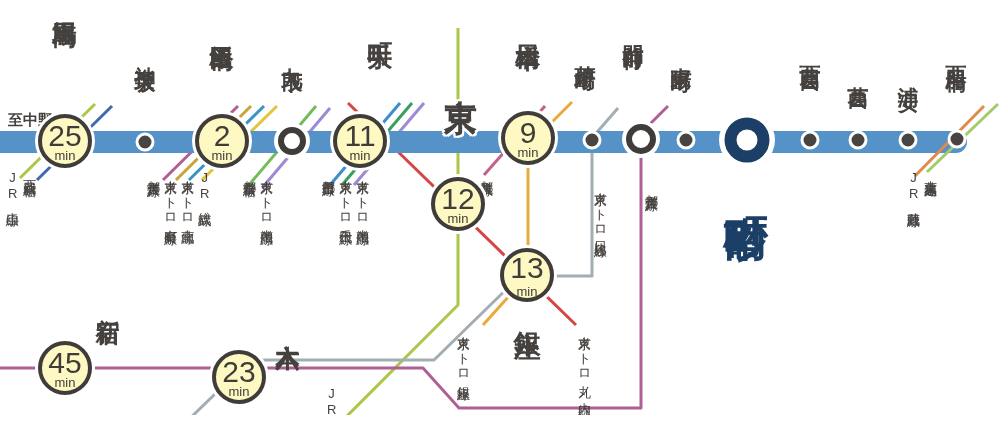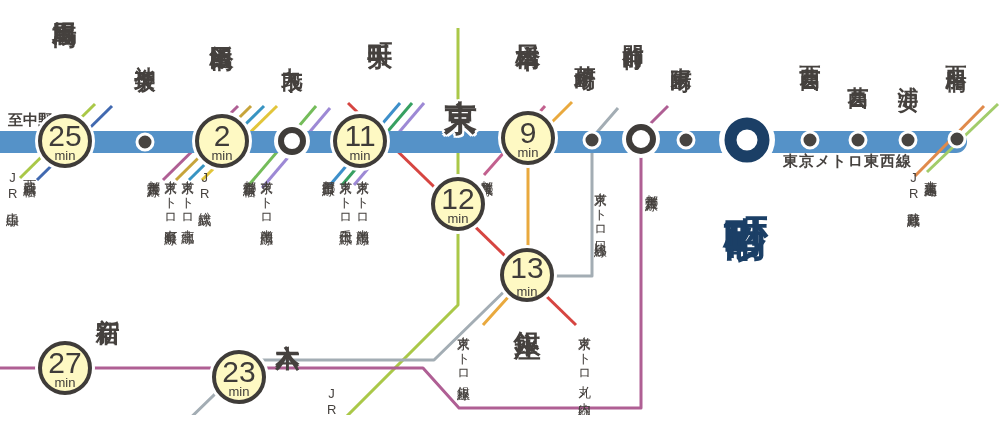--- a/index.html
+++ b/index.html
@@ -94,21 +94,20 @@
   <div class="v" style="left:681px;top:51px;font-size:21px;letter-spacing:3px;">東陽町</div>
   <div class="v navy" style="left:746px;top:182px;font-size:44px;line-height:1.1;">南砂町</div>
   <div class="v" style="left:810px;top:49px;font-size:21px;letter-spacing:3px;">西葛西</div>
   <div class="v" style="left:858px;top:70px;font-size:21px;letter-spacing:3px;">葛西</div>
   <div class="v" style="left:908px;top:70px;font-size:21px;letter-spacing:3px;">浦安</div>
   <div class="v" style="left:956px;top:49px;font-size:21px;letter-spacing:3px;">西船橋</div>
   <div class="v" style="left:108px;top:300px;font-size:24px;">新宿</div>
   <div class="v" style="left:288px;top:326px;font-size:24px;z-index:4;">六本木</div>
   <div class="v" style="left:527px;top:310px;font-size:27px;">銀座</div>
 
-  <div class="h" style="left:783px;top:152px;font-size:15px;letter-spacing:1px;">東京メトロ東西線</div>
 
   <div class="tblock" style="left:5px;top:170px;">
     <span class="tl">JR山手線</span>
     <span class="tl">西武新宿線</span>
   </div>
   <div class="tblock" style="left:146px;top:170px;">
     <span class="tl">都営大江戸線</span>
     <span class="tl">東京メトロ有楽町線</span>
     <span class="tl">東京メトロ南北線</span>
     <span class="tl">JR総武線</span>
@@ -163,21 +162,21 @@
   </div>
   <div class="mc" style="left:431px;top:177px;">
     <span class="num">12</span>
     <span class="unit">min</span>
   </div>
   <div class="mc" style="left:500px;top:248px;justify-content:space-between;">
     <span class="num">13</span>
     <span class="unit">min</span>
   </div>
   <div class="mc" style="left:38px;top:341px;">
-    <span class="num">27</span>
+    <span class="num">45</span>
     <span class="unit">min</span>
   </div>
   <div class="mc" style="left:212px;top:350px;">
     <span class="num">23</span>
     <span class="unit">min</span>
   </div>
 
 </div>
 
 </body></html>

